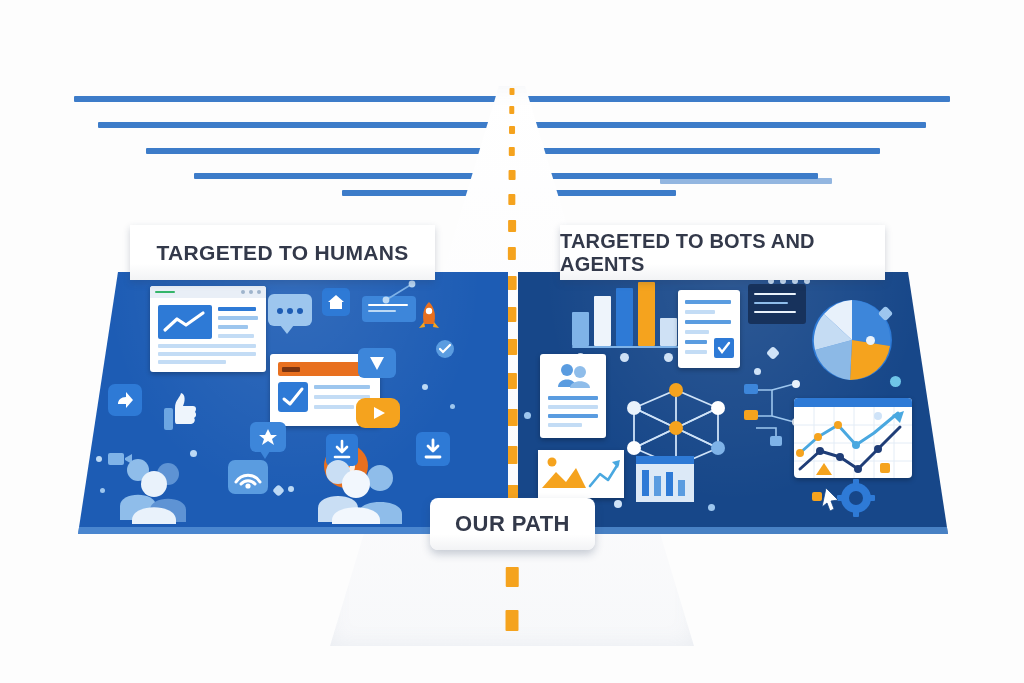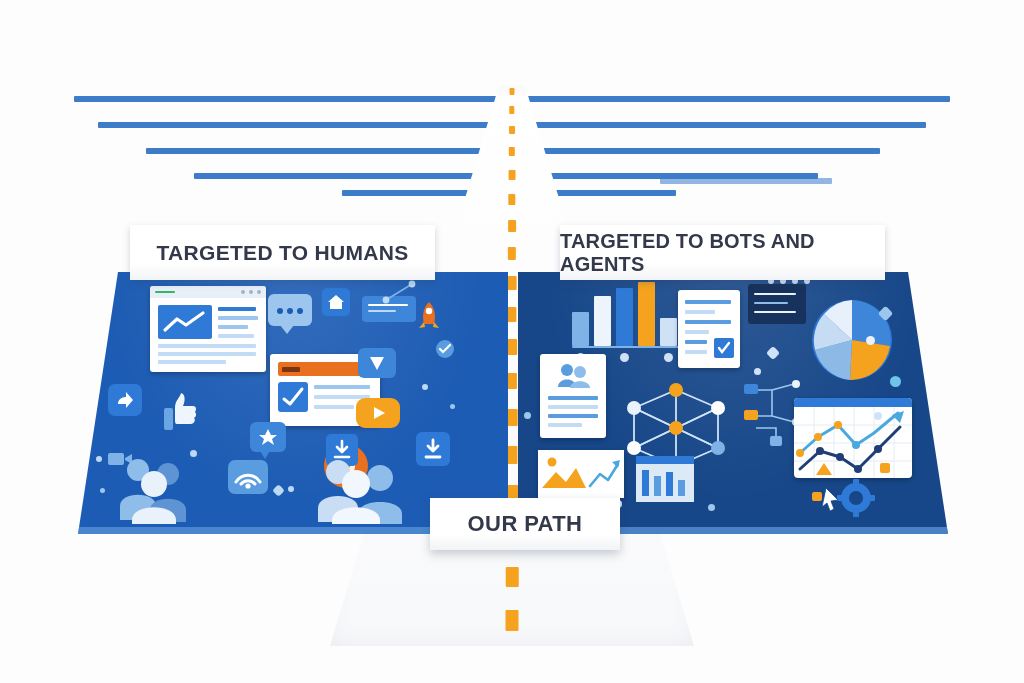--- a/index.html
+++ b/index.html
@@ -26,21 +26,21 @@
   
   .label-box {
     position:absolute;
     background:linear-gradient(180deg,#ffffff 0%,#ffffff 70%,#f2f3f5 100%);
     box-shadow:0 3px 7px rgba(40,60,90,0.22);
     display:flex; align-items:center; justify-content:center;
     color:#33394a; font-weight:bold;
   }
   #label-humans { left:130px; top:225px; width:305px; height:55px; font-size:21px; letter-spacing:0.3px; }
   #label-bots   { left:560px; top:225px; width:325px; height:55px; font-size:20px; letter-spacing:0.2px; }
-  #label-path   { left:430px; top:498px; width:190px; height:52px; font-size:22px; border-radius:0;
+  #label-path   { left:430px; top:498px; width:165px; height:52px; font-size:22px; border-radius:8px;
                   letter-spacing:0.4px; box-shadow:0 4px 9px rgba(40,60,90,0.25); }
 
   
   .panel { position:absolute; overflow:hidden; }
   #panel-left {
     left:78px; top:272px; width:430px; height:262px;
     background:#1d5cb4;
     clip-path:polygon(9.3% 0%, 100% 0%, 100% 100%, 0% 100%);
   }
   #panel-right {

